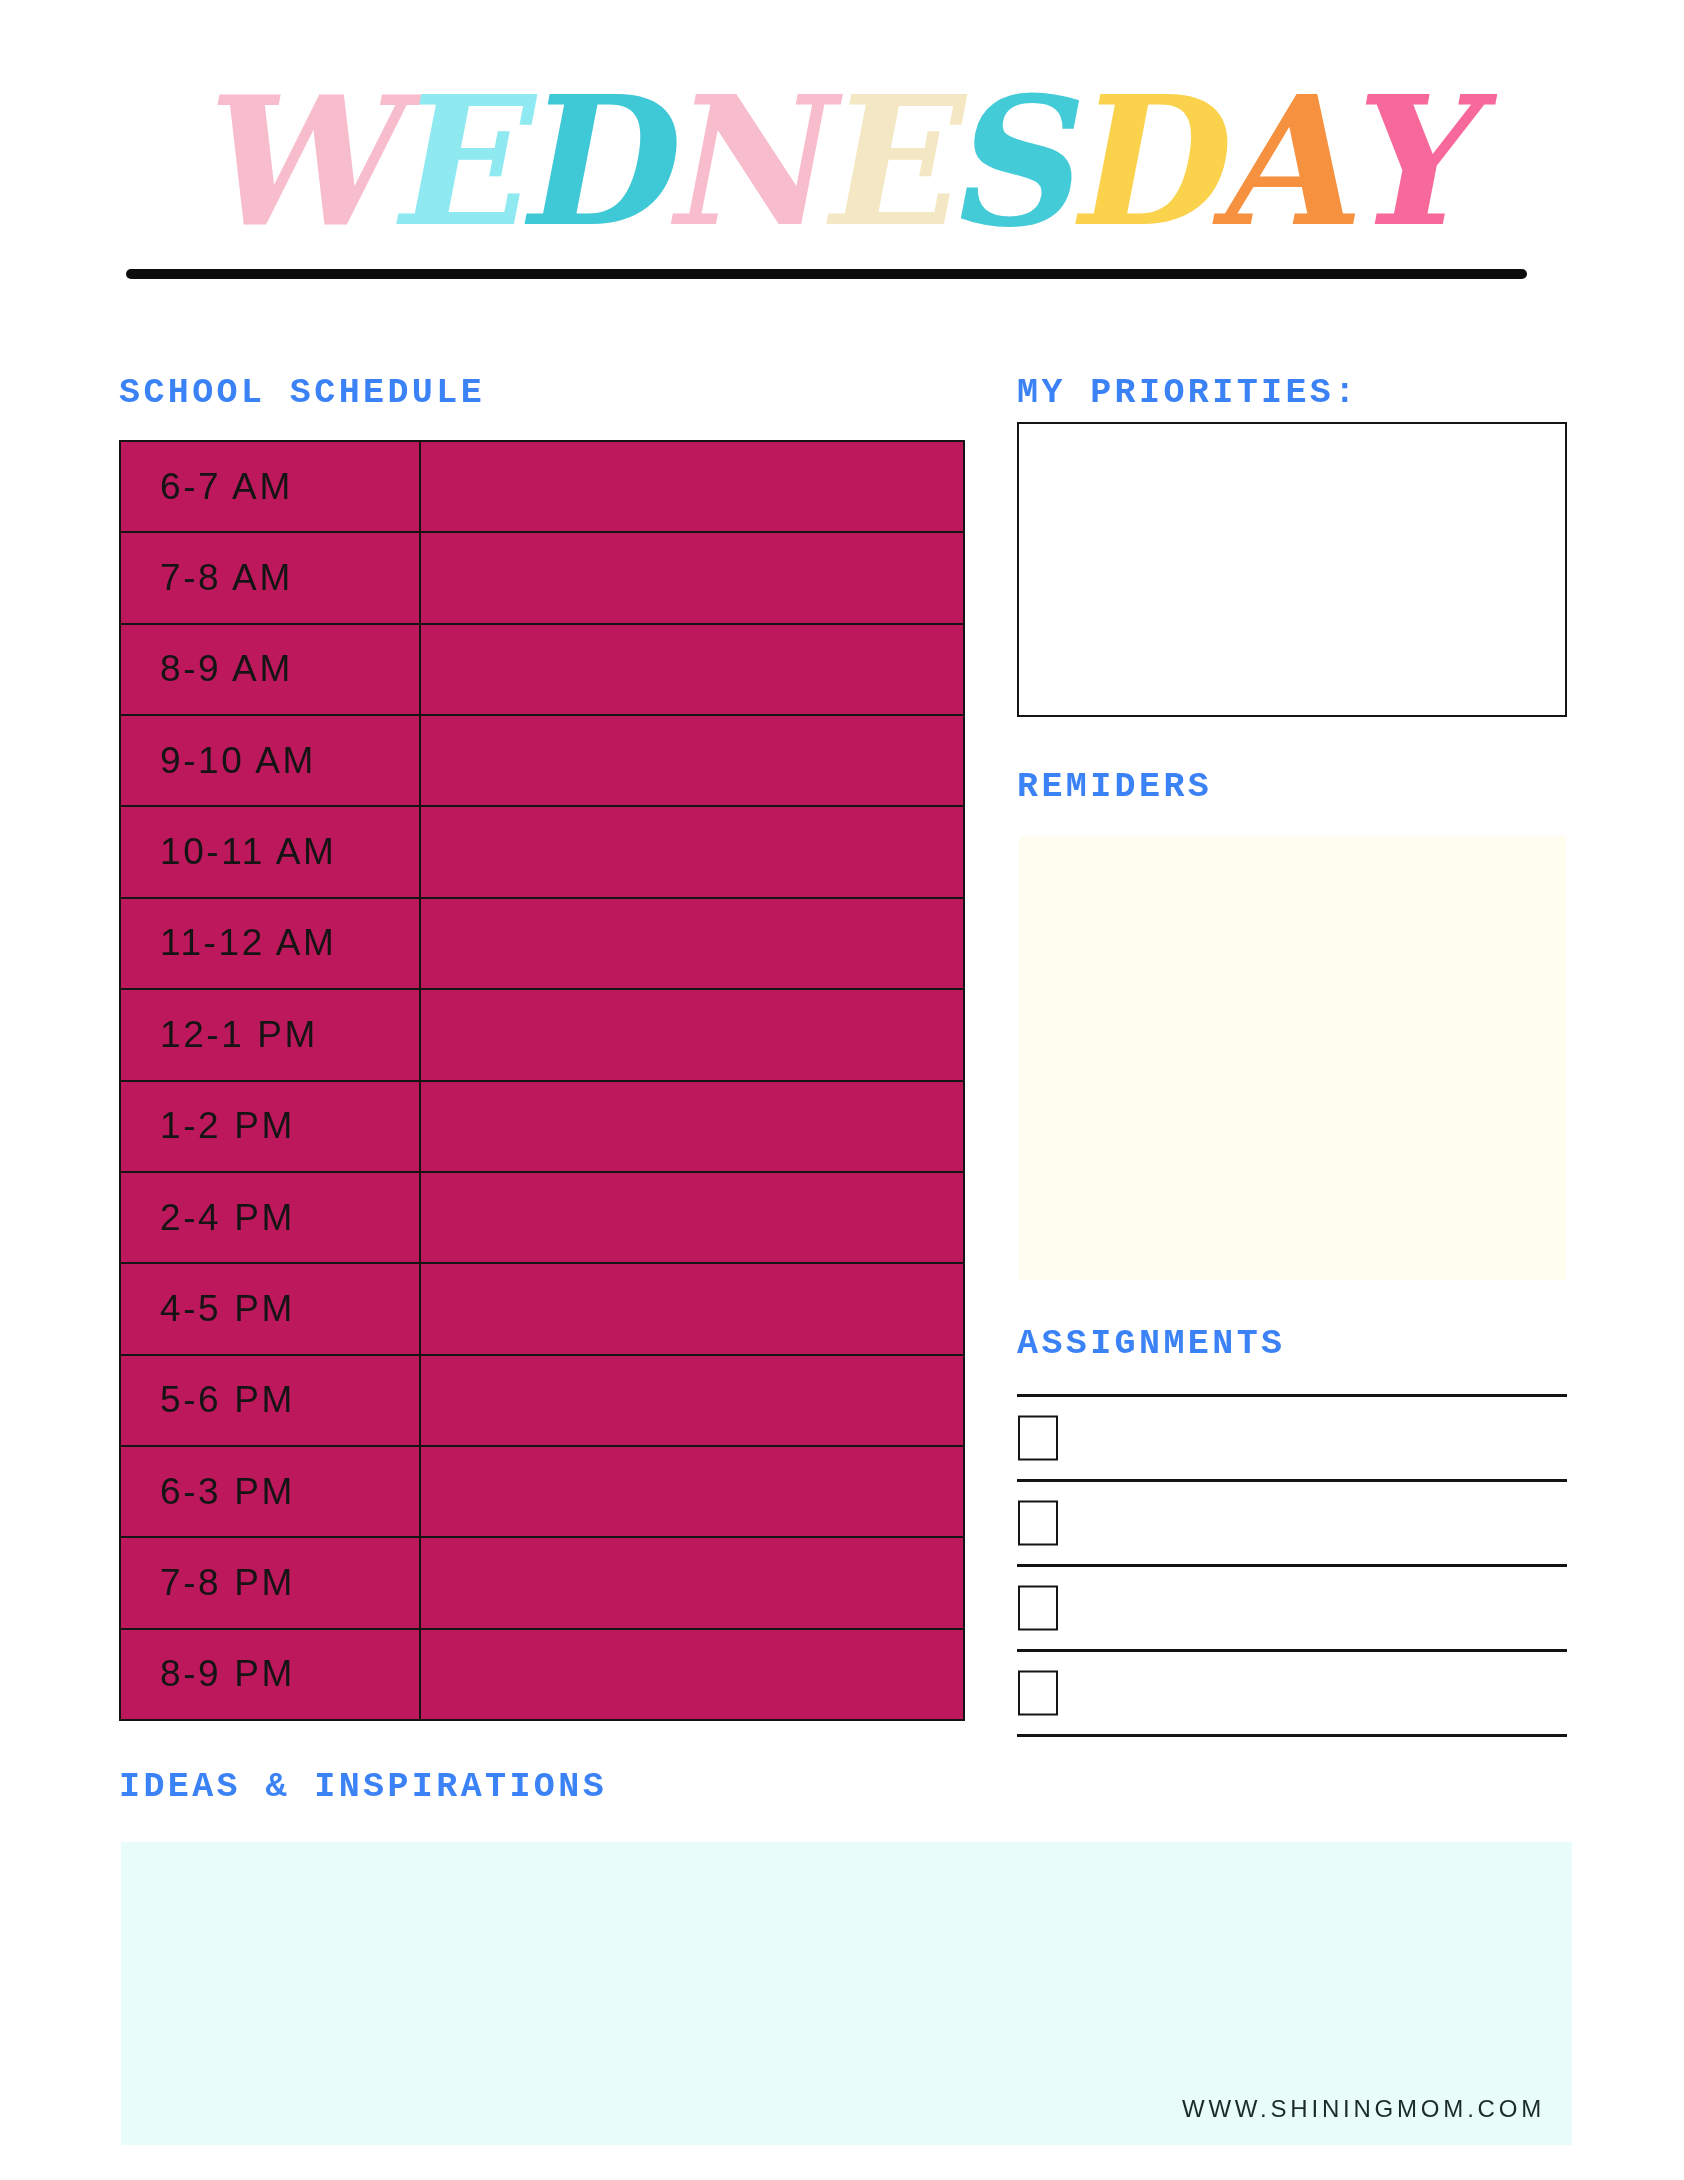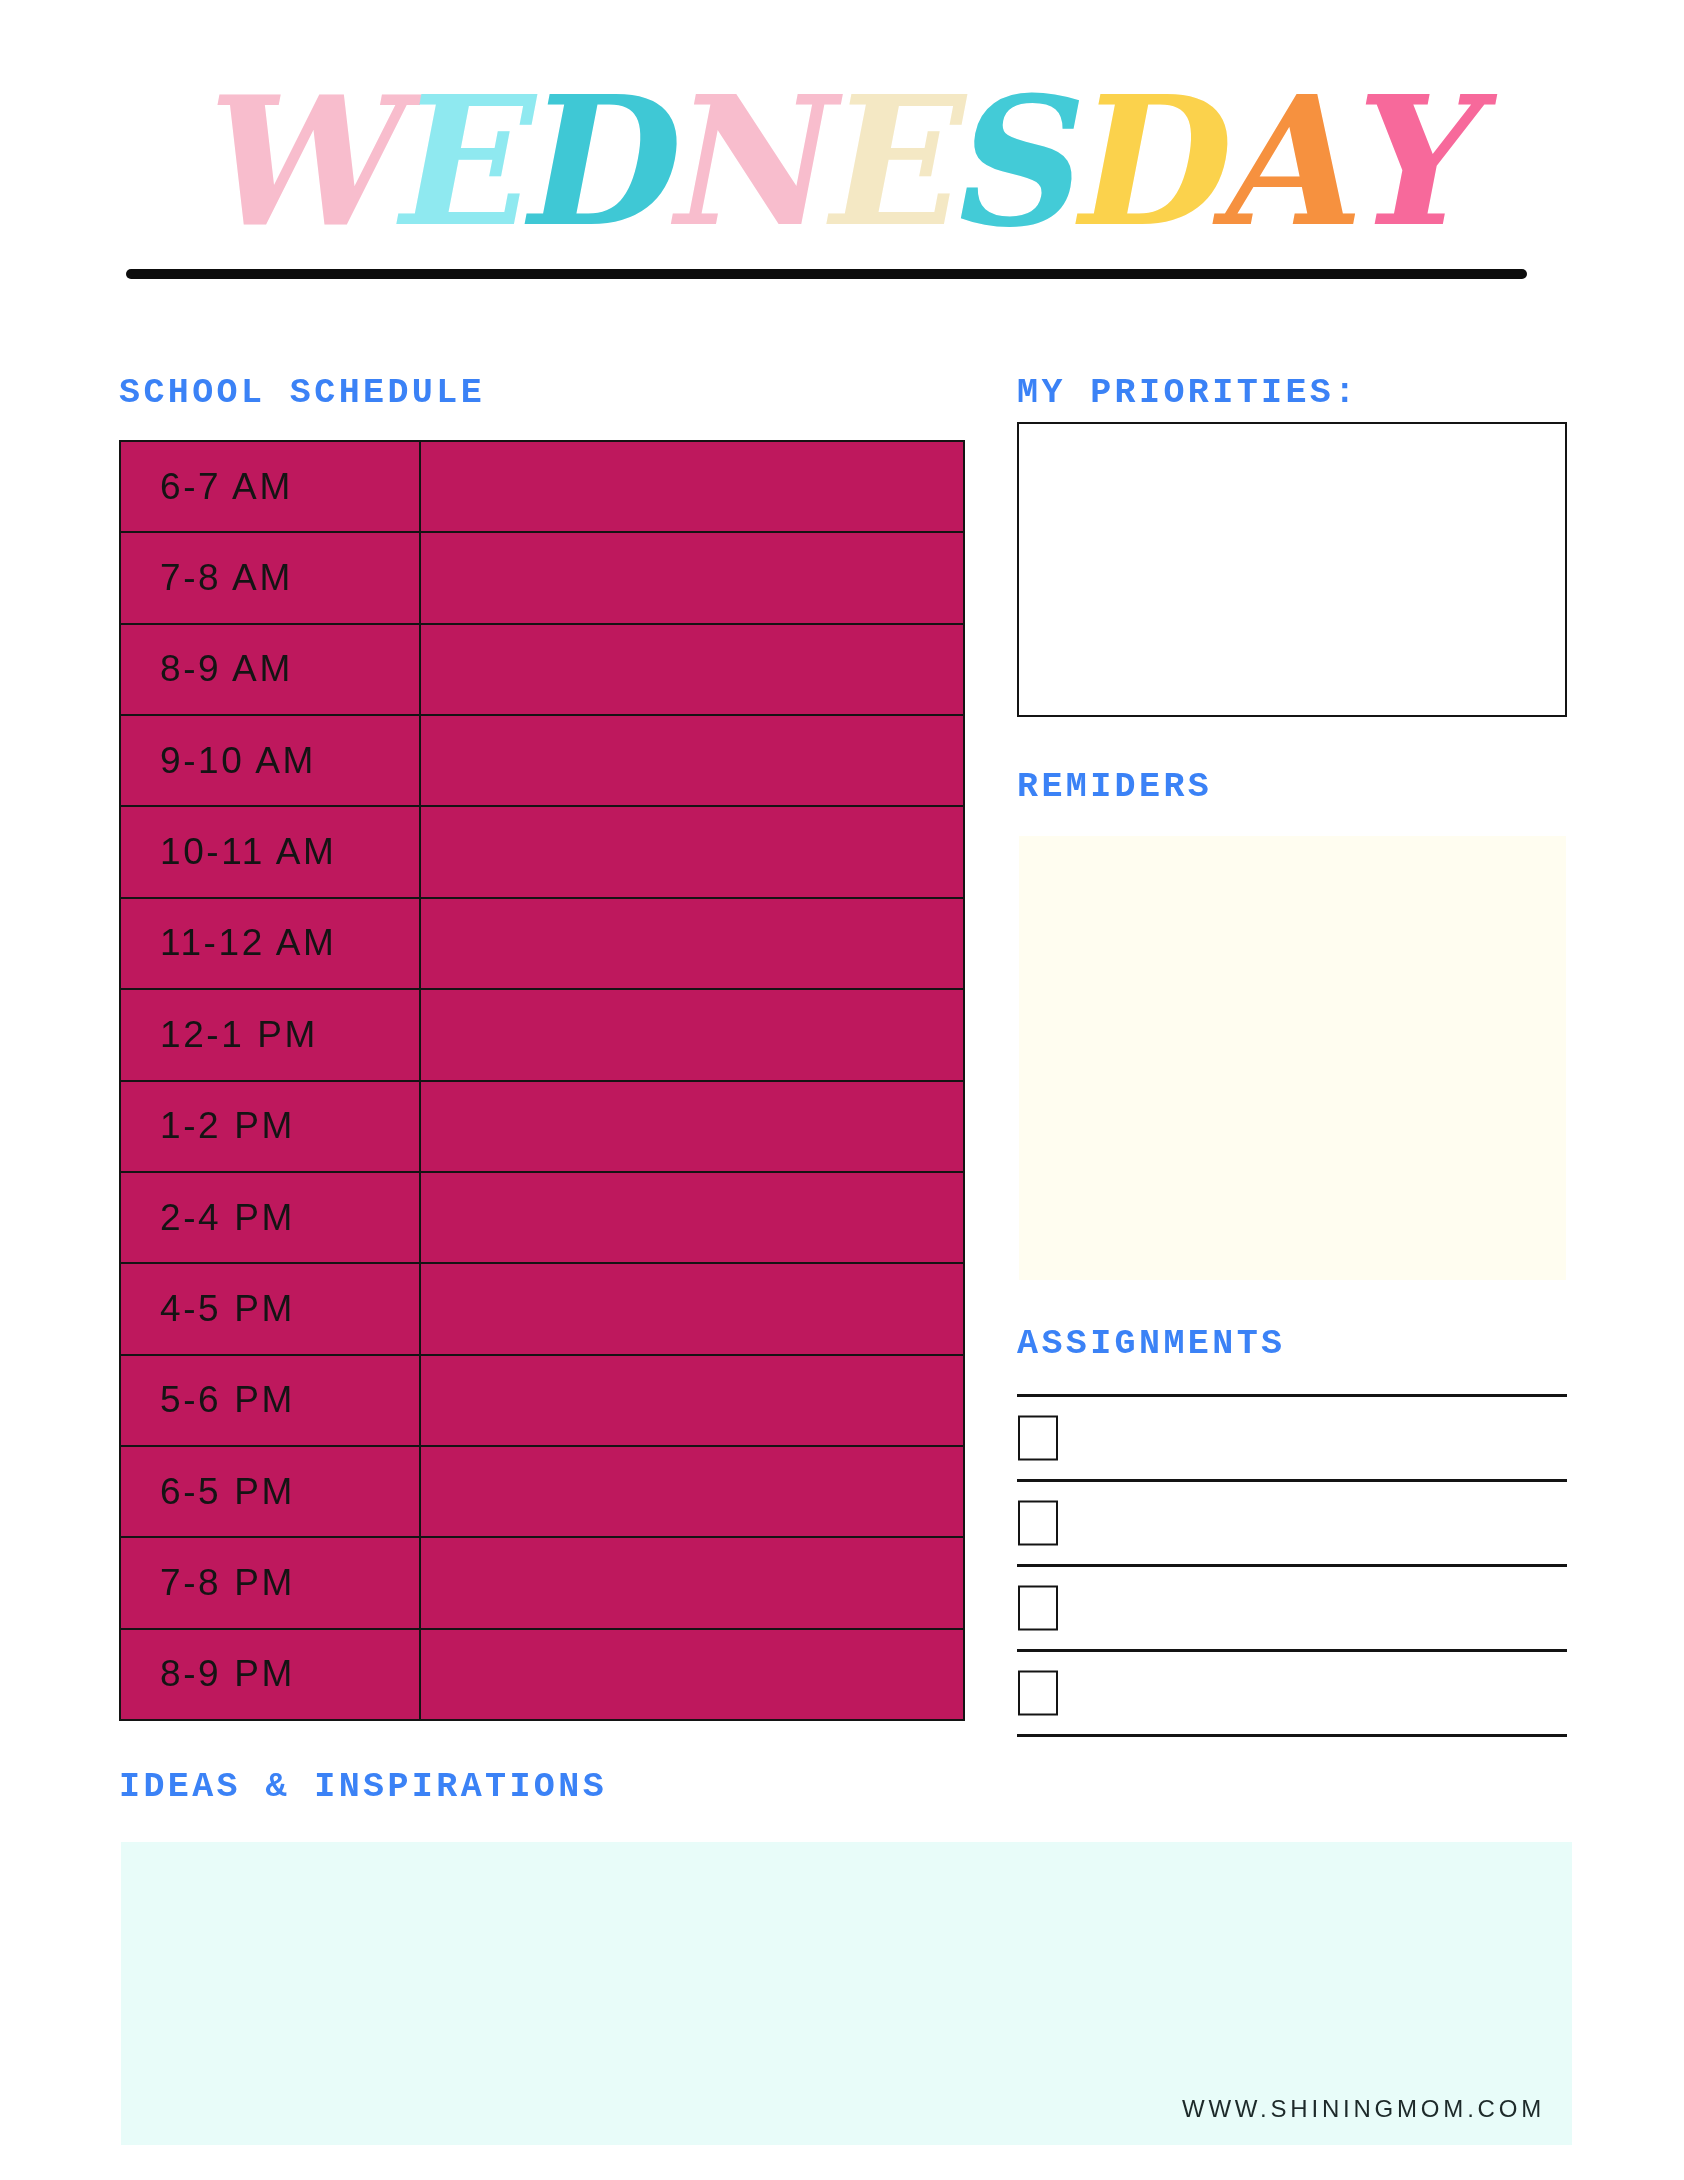--- a/index.html
+++ b/index.html
@@ -107,21 +107,21 @@
       </div>
       <div class="schedule-row">
         <div class="time-cell">4-5 PM</div>
         <div class="entry-cell"></div>
       </div>
       <div class="schedule-row">
         <div class="time-cell">5-6 PM</div>
         <div class="entry-cell"></div>
       </div>
       <div class="schedule-row">
-        <div class="time-cell">6-5 PM</div>
+        <div class="time-cell">6-3 PM</div>
         <div class="entry-cell"></div>
       </div>
       <div class="schedule-row">
         <div class="time-cell">7-8 PM</div>
         <div class="entry-cell"></div>
       </div>
       <div class="schedule-row">
         <div class="time-cell">8-9 PM</div>
         <div class="entry-cell"></div>
       </div>

